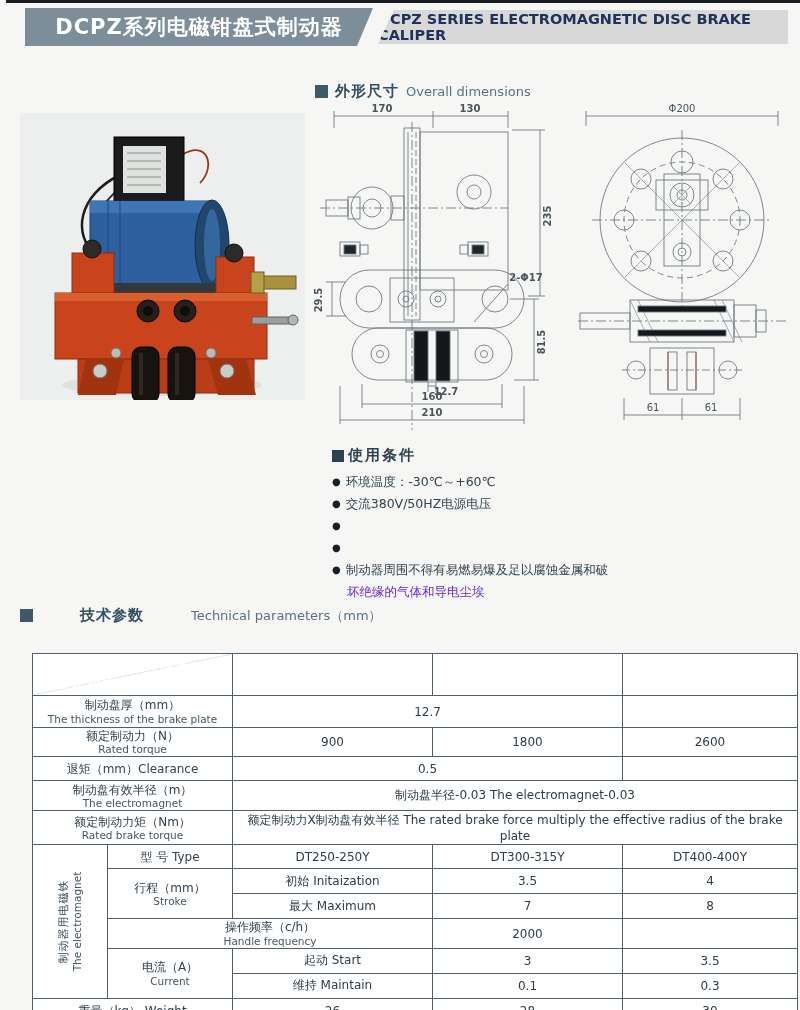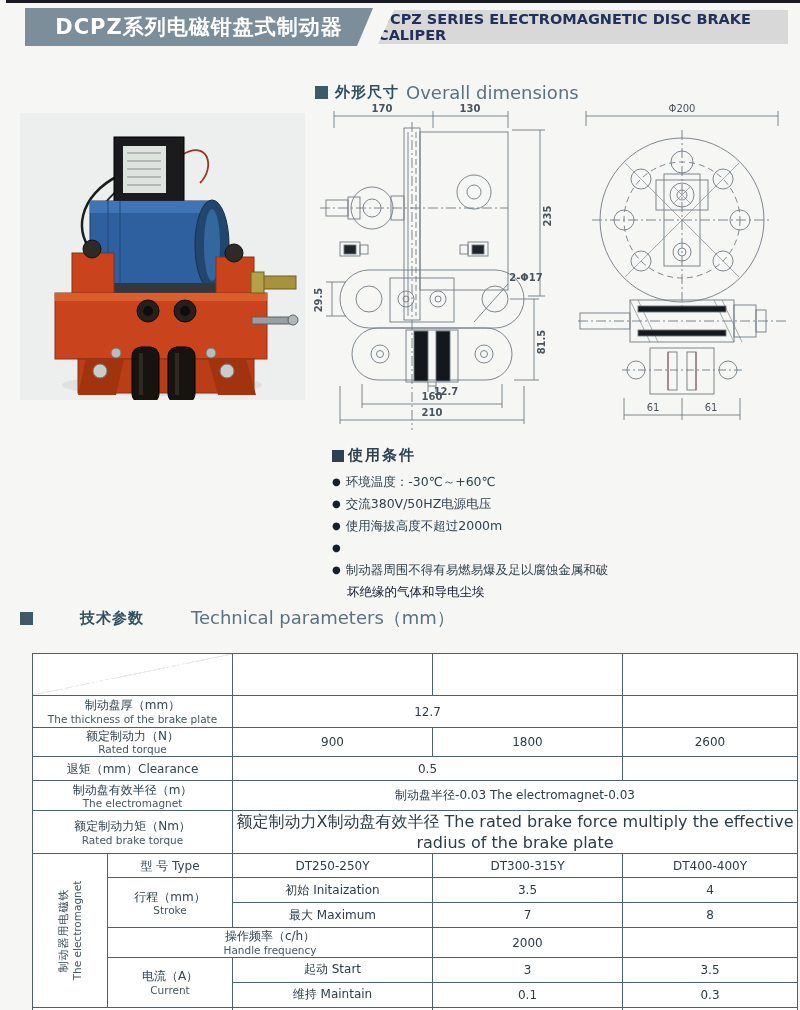--- a/index.html
+++ b/index.html
@@ -23,37 +23,37 @@
   .hdr-en {
     position:absolute; left:378px; top:10px; width:410px; height:34px;
     background:#d8d8d8; color:#20315a; font-weight:bold; font-size:14.5px;
     display:flex; align-items:center; justify-content:center;
     clip-path: polygon(16px 0, 100% 0, 100% 100%, 0 100%);
   }
 
   .sec-head { position:absolute; display:flex; align-items:center; gap:7px; }
   .sec-sq { width:13px; height:13px; background:#3e5a66; flex:0 0 auto; }
   .sec-zh { font-weight:bold; font-size:15px; color:#31505e; letter-spacing:1px; }
-  .sec-en { font-size:18px; color:#5a7280; }
+  .sec-en { font-size:13px; color:#5a7280; }
 
   
   .photo { position:absolute; left:20px; top:113px; width:285px; height:287px; background:#edefee; }
 
   
   .draw { position:absolute; }
   .draw svg text { fill:#4a545c; font-size:10px; font-family:"DejaVu Sans","Liberation Sans",sans-serif; }
 
   
   .cond { position:absolute; left:332px; top:446px; width:400px; }
   .cond-head { display:flex; align-items:center; gap:4px; margin-bottom:6px; }
   .cond-sq { width:12px; height:12px; background:#2d4250; }
   .cond-title { font-weight:bold; font-size:15px; color:#2d4250; letter-spacing:2px; }
   .cond-item { font-size:12.5px; color:#31434e; line-height:22px; display:flex; gap:5px; }
   .cond-item .bullet { font-size:10px; line-height:22px; color:#15202a; }
-  .cond-cont { font-size:12.5px; color:#0f172a; line-height:22px; padding-left:15px; }
+  .cond-cont { font-size:12.5px; color:#6d28d9; line-height:22px; padding-left:15px; }
 
   
   table.params {
     position:absolute; left:32px; top:638px; width:765px;
     border-collapse:collapse; table-layout:fixed;
     font-size:12px; color:#2e3c46;margin-top:15px;
   }
   table.params td { border:1px solid #50606a; text-align:center; vertical-align:middle; padding:1px 2px; background:#fff; }
   td.hd { background:#87948f; color:#fff; font-weight:bold; }
   td.lbl { background:#dde2ea; }
@@ -300,21 +300,20 @@
   <div class="cond-item">
     <span class="bullet">●</span>
     <span>环境温度：-30℃～+60℃</span>
   </div>
   <div class="cond-item">
     <span class="bullet">●</span>
     <span>交流380V/50HZ电源电压</span>
   </div>
   <div class="cond-item">
     <span class="bullet">●</span>
-    <span>使用海拔高度不超过2000m</span>
   </div>
   <div class="cond-item">
     <span class="bullet">●</span>
   </div>
   <div class="cond-item">
     <span class="bullet">●</span>
     <span>制动器周围不得有易燃易爆及足以腐蚀金属和破</span>
   </div>
   <div class="cond-cont">坏绝缘的气体和导电尘埃</div>
 </div>
@@ -380,21 +379,21 @@
         <div class="le">The electromagnet</div>
       </td>
       <td class="shade" colspan="4">制动盘半径-0.03  The electromagnet-0.03</td>
     </tr>
 
     <tr style="height:30px">
       <td class="lbl" colspan="2">
         <div class="lz">额定制动力矩（Nm）</div>
         <div class="le">Rated brake torque</div>
       </td>
-      <td colspan="4" style="font-size:16px">额定制动力X制动盘有效半径  The rated brake force multiply the effective radius of the brake plate</td>
+      <td colspan="4" style="font-size:12px">额定制动力X制动盘有效半径  The rated brake force multiply the effective radius of the brake plate</td>
     </tr>
 
     <tr style="height:24px">
       <td class="vstrip" rowspan="6">
         <div class="vwrap">
             <div class="vrot">
           <div class="vz">制动器用电磁铁</div>
           <div class="ve">The electromagnet</div>
         </div>
           </div>

